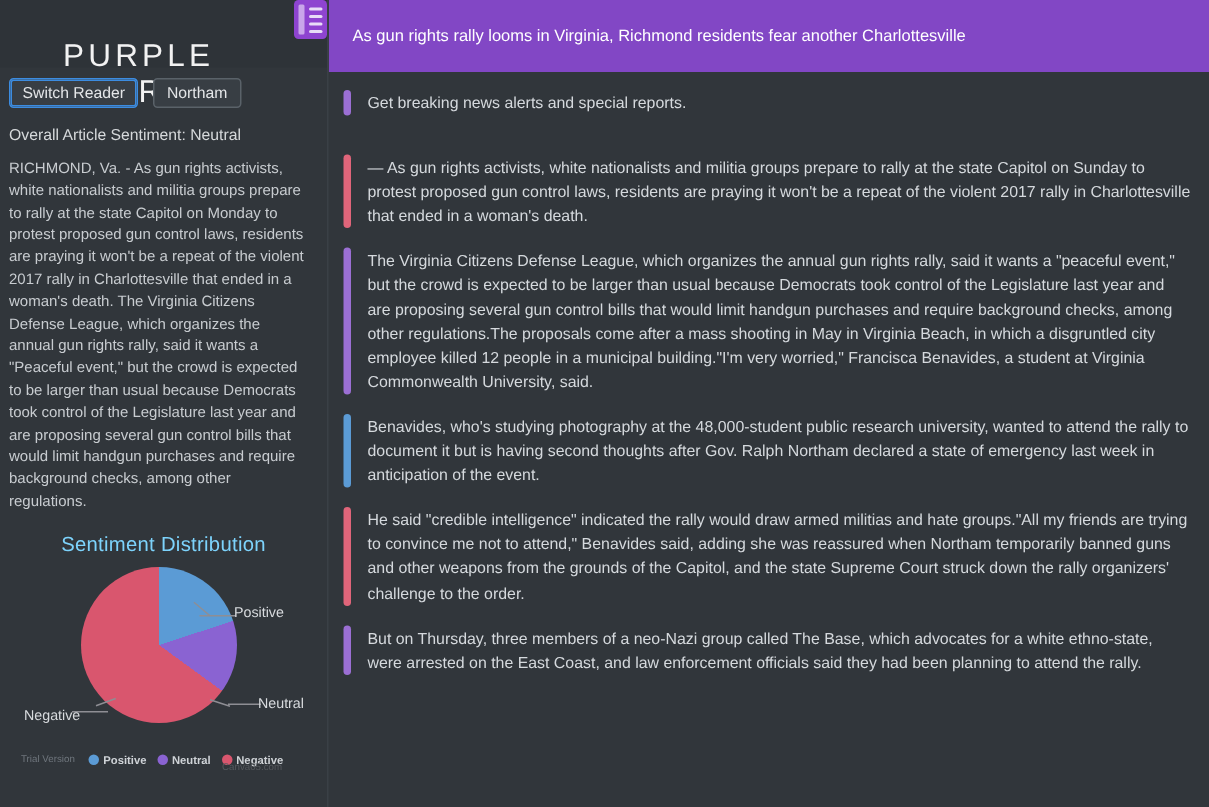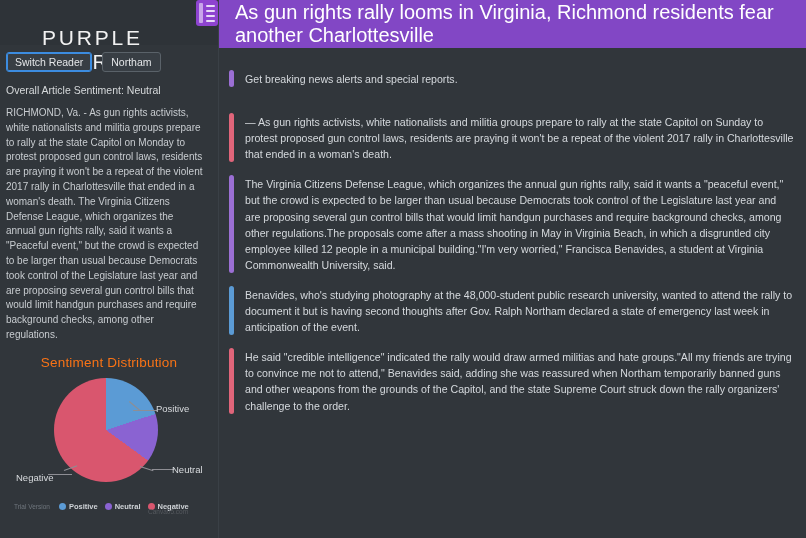--- a/index.html
+++ b/index.html
@@ -72,21 +72,21 @@
     font-size: 10px;
     line-height: 1.48;
     padding: 10px 12px 0 6px;
     text-align: left;
   }
 
   
   .chart-block { position: relative; margin-top: 12px; height: 172px; }
   .chart-title {
     text-align: center;
-    color: #f97316;
+    color: #7dd3fc;
     font-size: 13.5px;
     letter-spacing: .2px;
   }
   .pie-wrap { position: relative; width: 219px; height: 130px; }
   .pie {
     position: absolute; left: 54px; top: 8px;
     width: 104px; height: 104px; border-radius: 50%;
   }
   .lbl {
     position: absolute; color: #d8dbde; font-size: 9.5px; line-height: 1.18;
@@ -131,26 +131,26 @@
     text-decoration-color: #e0657a;
     margin-bottom: 17px;
     cursor: pointer;
   }
 
   
   .main { width: 587px; height: 538px; background: #31363b; overflow: hidden; }
   .headline {
     background: #8247c5;
     color: #ffffff;
-    font-size: 20px;
+    font-size: 11px;
     height: 48px;
     display: flex; align-items: center;
     padding: 0 16px;
   }
-  .para-list { padding: 22px 12px 0 10px; }
+  .para-list { padding: 12px 12px 0 10px; }
   .para {
     display: flex;
     margin-bottom: 13px;
   }
   .para-bar {
     width: 5px; border-radius: 3px; flex: none;
     margin-right: 11px;
   }
   .para-text {
     color: #d5d9dd;
@@ -248,15 +248,19 @@
           <div class="para-text">The Virginia Citizens Defense League, which organizes the annual gun rights rally, said it wants a "peaceful event," but the crowd is expected to be larger than usual because Democrats took control of the Legislature last year and are proposing several gun control bills that would limit handgun purchases and require background checks, among other regulations.The proposals come after a mass shooting in May in Virginia Beach, in which a disgruntled city employee killed 12 people in a municipal building."I'm very worried," Francisca Benavides, a student at Virginia Commonwealth University, said.</div>
         </div>
         <div class="para">
           <div class="para-bar" style="background: rgb(91, 155, 213);"></div>
           <div class="para-text">Benavides, who's studying photography at the 48,000-student public research university, wanted to attend the rally to document it but is having second thoughts after Gov. Ralph Northam declared a state of emergency last week in anticipation of the event.</div>
         </div>
         <div class="para">
           <div class="para-bar" style="background: rgb(224, 101, 122);"></div>
           <div class="para-text">He said "credible intelligence" indicated the rally would draw armed militias and hate groups."All my friends are trying to convince me not to attend," Benavides said, adding she was reassured when Northam temporarily banned guns and other weapons from the grounds of the Capitol, and the state Supreme Court struck down the rally organizers' challenge to the order.</div>
         </div>
+        <div class="para">
+          <div class="para-bar" style="background: rgb(155, 111, 212);"></div>
+          <div class="para-text">But on Thursday, three members of a neo-Nazi group called The Base, which advocates for a white ethno-state, were arrested on the East Coast, and law enforcement officials said they had been planning to attend the rally.</div>
+        </div>
       </div>
   </main>
 </div>
 
 </body></html>

